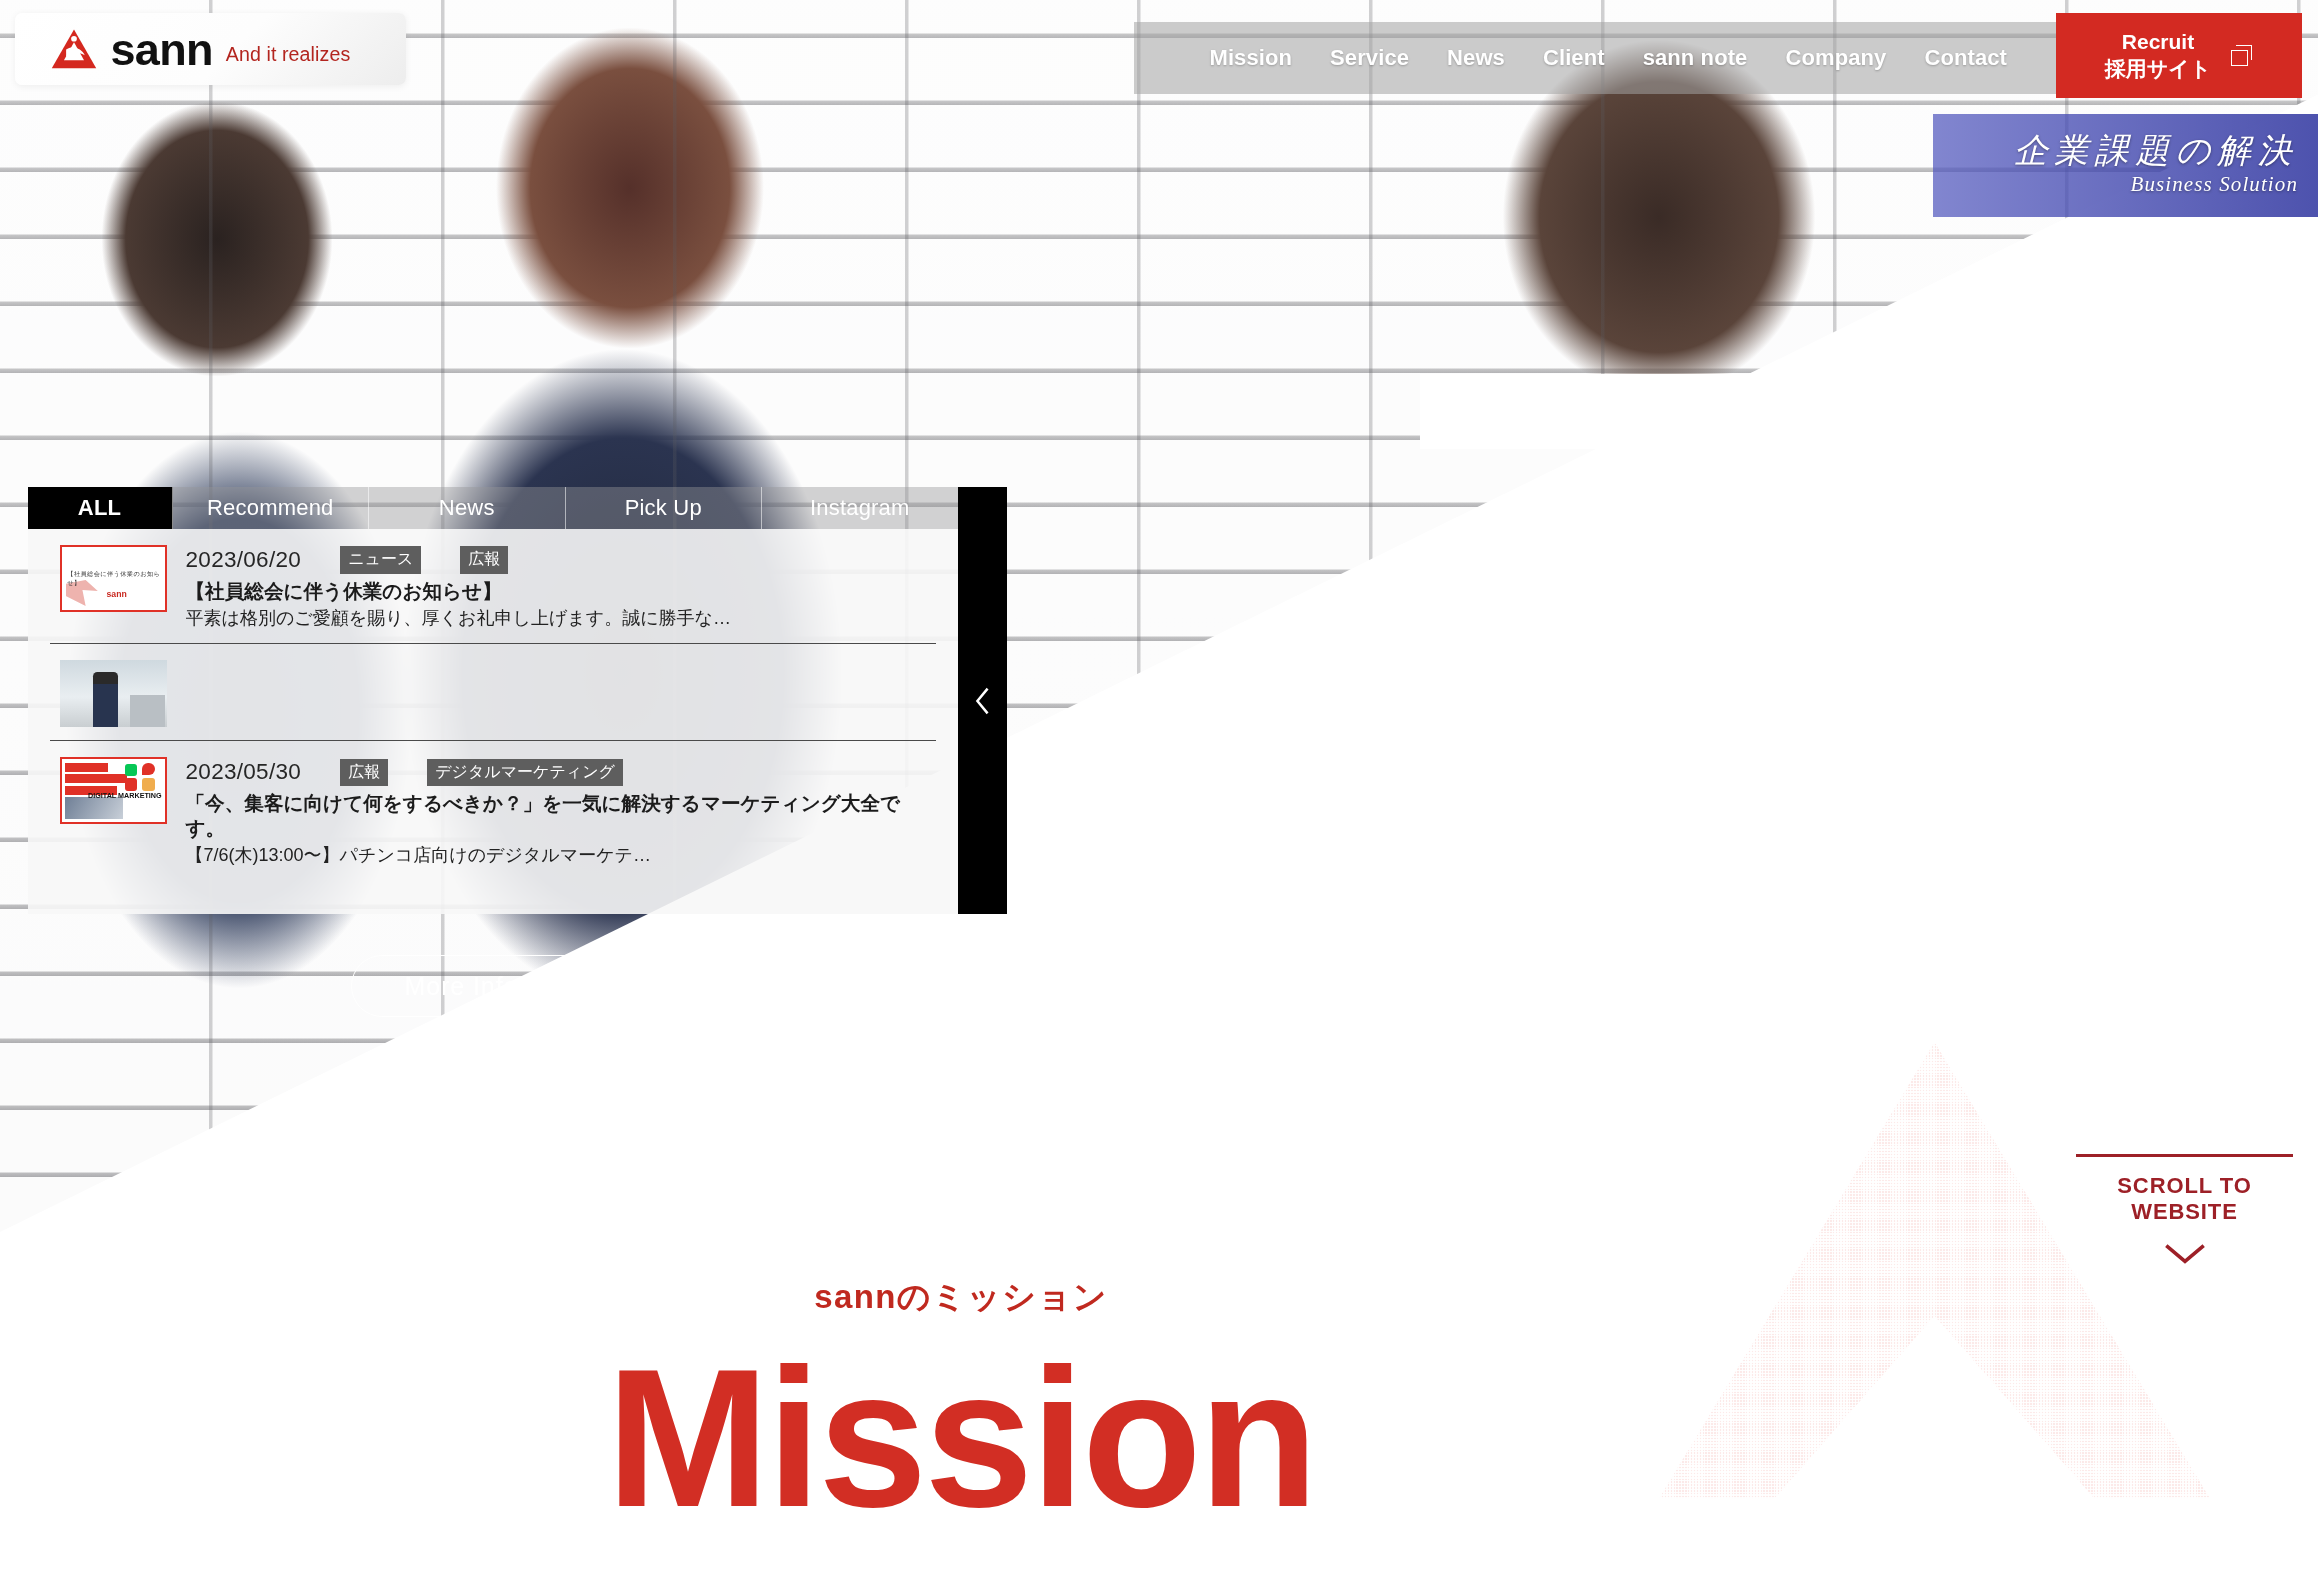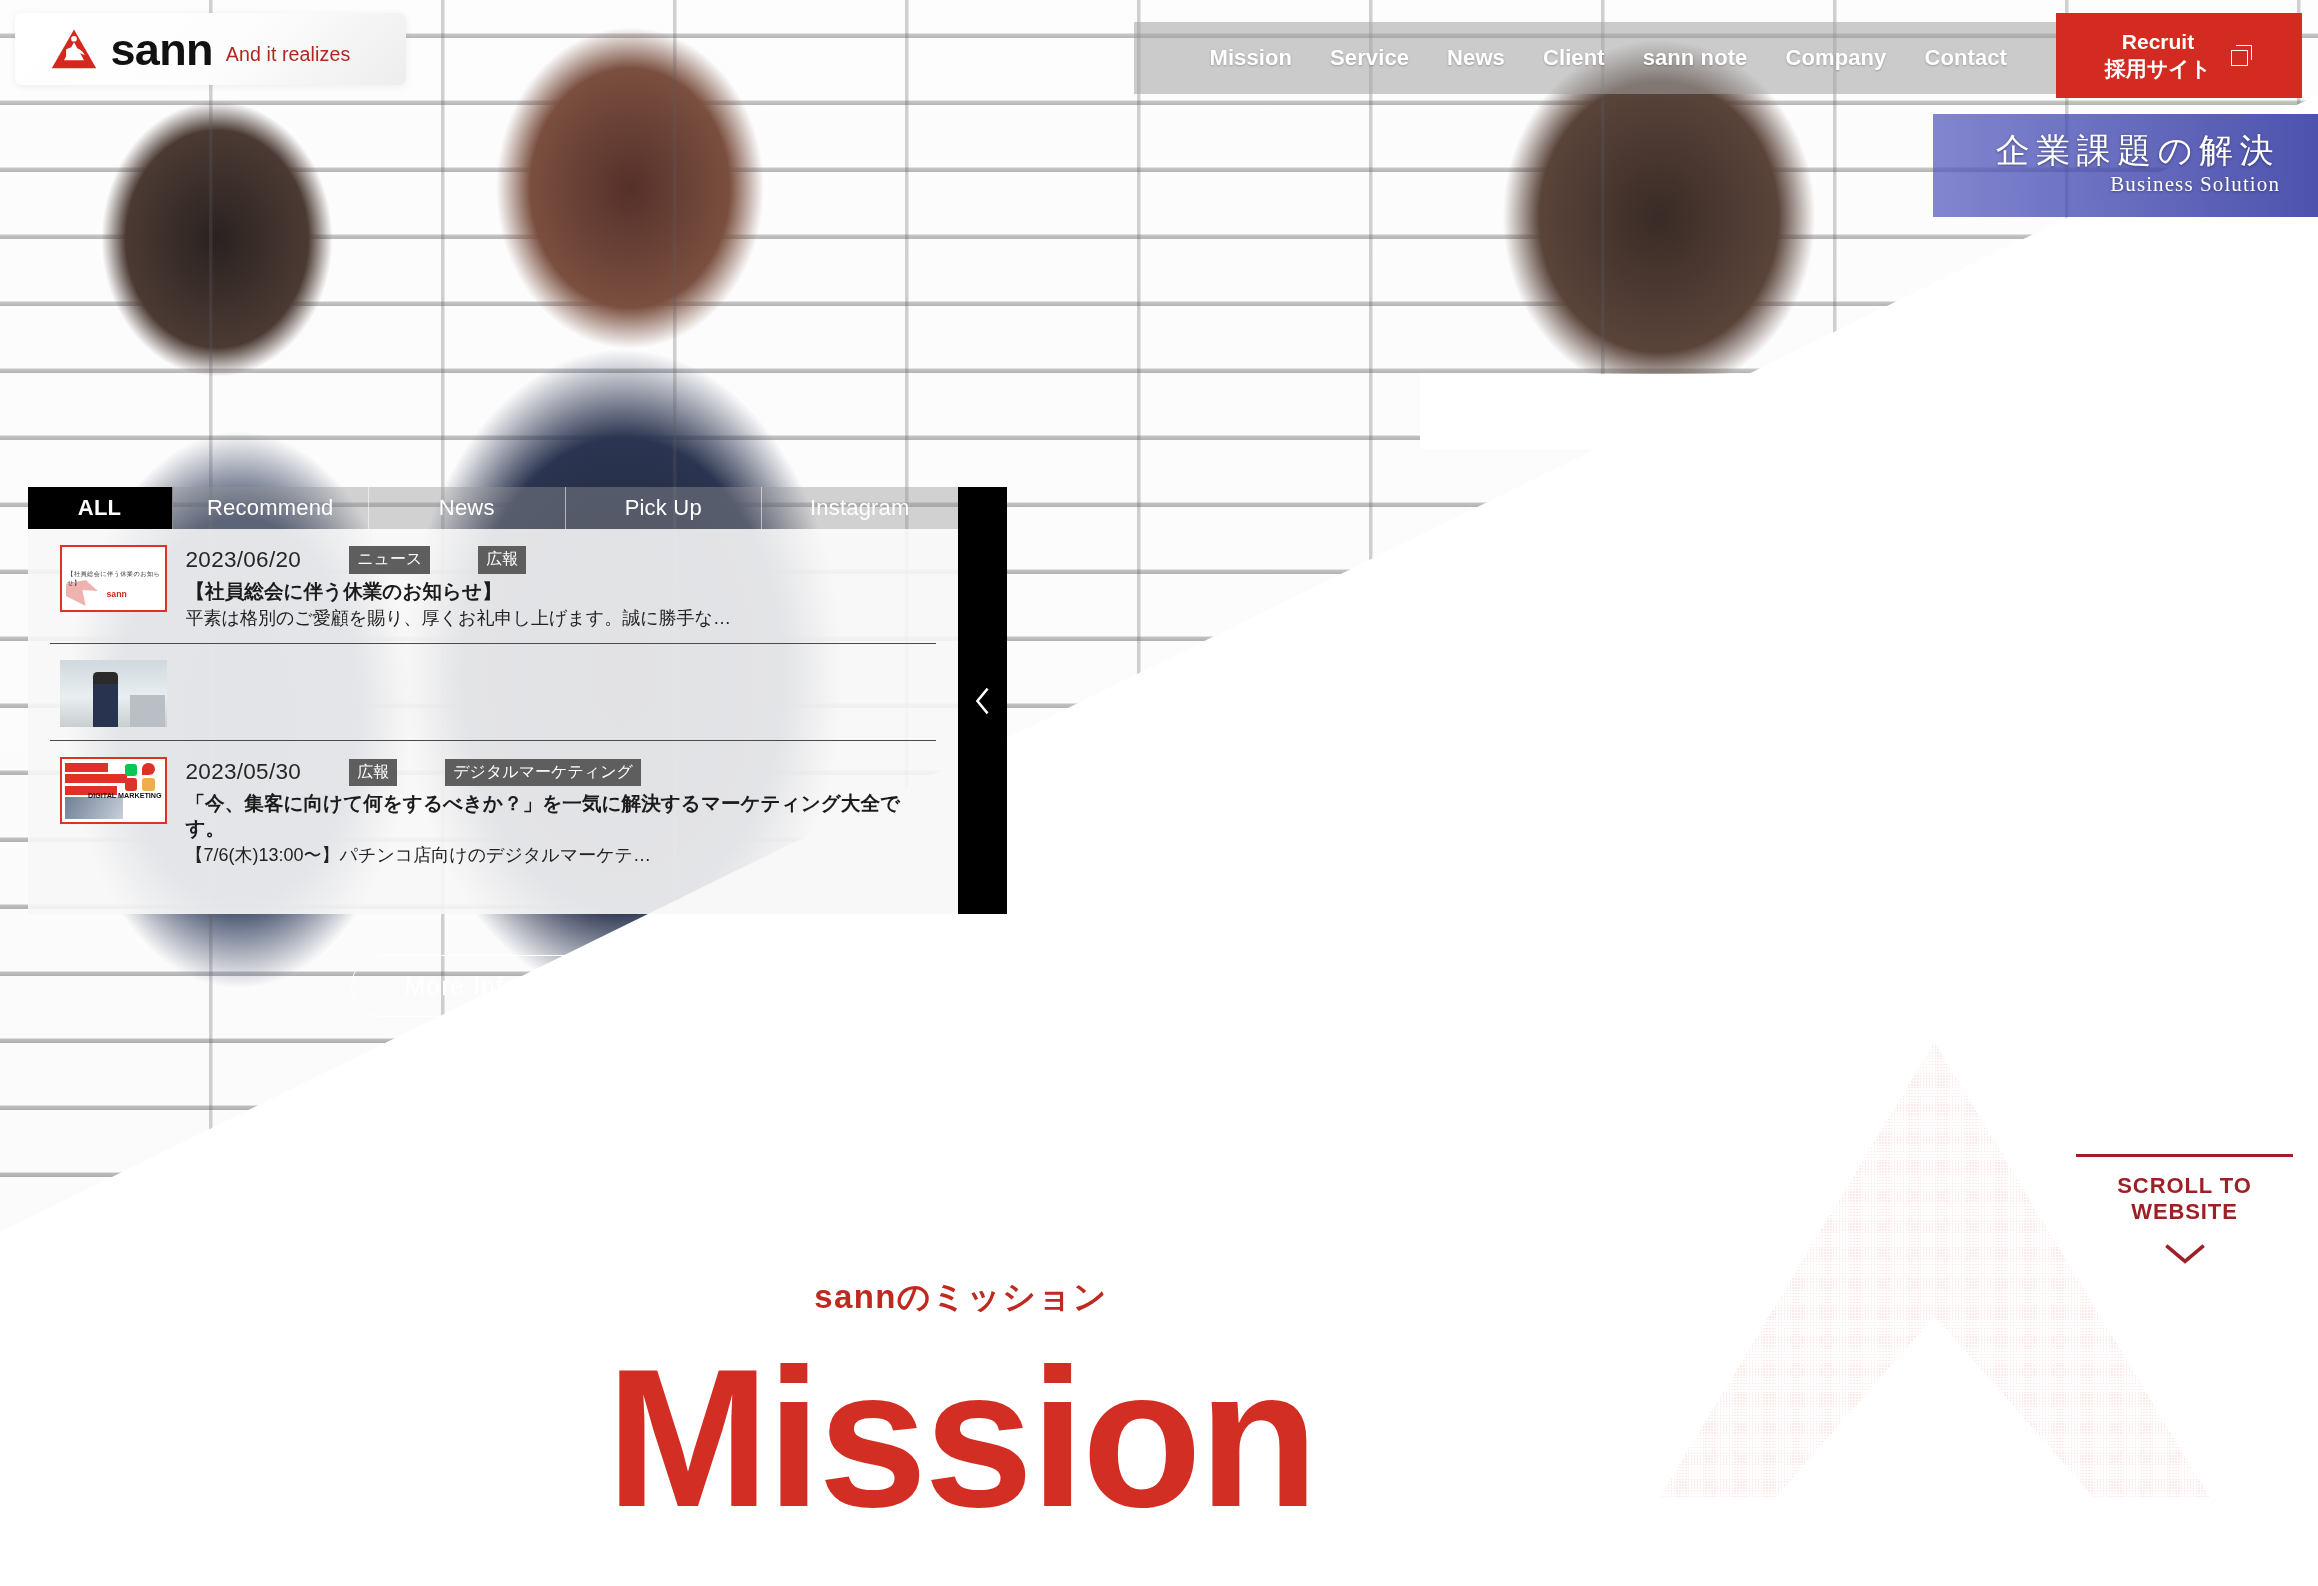--- a/index.html
+++ b/index.html
@@ -70,21 +70,21 @@
   .ext-icon { width:22px; height:22px; position:relative; flex:0 0 auto; }
   .ext-icon::before { content:""; position:absolute; left:0; top:5px; width:14.5px; height:14.5px;
     border:1.4px solid #fff; }
   .ext-icon::after { content:""; position:absolute; left:5px; top:0; width:14.5px; height:14.5px;
     border:1.4px solid #fff; border-left:none; border-bottom:none; }
 
   
   .blue-banner { position:absolute; left:1933px; top:114px; width:385px; height:103px;
     background:linear-gradient(to right, rgba(82,88,190,0.72) 0%, rgba(48,54,160,0.86) 100%);
     color:#fff; display:flex; flex-direction:column; align-items:flex-end;
-    justify-content:center; padding-right:38px; gap:4.3px; }
+    justify-content:center; padding-right:20px; gap:4.3px;font-style:italic; }
   .blue-jp { font-family:"Liberation Serif","DejaVu Serif",serif; font-size:34px; letter-spacing:6.5px;
     line-height:1; text-shadow:0 0.7px 2.9px rgba(0,0,0,0.4); }
   .blue-en { font-family:"Liberation Serif","DejaVu Serif",serif; font-size:21px; letter-spacing:1.1px;
     text-shadow:0 0.7px 2.9px rgba(0,0,0,0.4); }
 
   
   .white-band { position:absolute; left:1420px; top:374px; width:898px; height:75px; background:#fff; }
 
   
   .news-panel { position:absolute; left:27.5px; top:487px; width:980px; height:427px; }
@@ -99,21 +99,21 @@
   .news-tab:last-child { border-right:none; }
   .news-tab.active { background:#000; font-weight:bold; flex:0 0 145px; }
 
   .news-list { width:930px; height:385px; background:rgba(247,247,247,0.90); padding:0 22px; }
   .news-item { display:flex; align-items:flex-start; gap:19px; padding:16px 0 13px 10px;
     border-bottom:1.4px solid #4a4a4a; cursor:pointer; }
   .news-item:last-child { border-bottom:none; }
   .news-thumb { width:107px; height:67px; flex:0 0 auto; position:relative; overflow:hidden;
     background:#fff; }
   .news-body { flex:1; min-width:0; padding-top:1.4px; }
-  .news-meta { display:flex; align-items:center; gap:22px; margin-bottom:5px; }
+  .news-meta { display:flex; align-items:center; gap:13px; margin-bottom:5px; }
   .news-date { font-size:22.5px; color:#262626; letter-spacing:0.3px; }
   .news-tag { background:#5e5e5e; color:#fff; font-size:16px; padding:2.9px 8px 3.6px;
     white-space:nowrap;margin-left:26px; }
   .news-title { font-size:19.6px; font-weight:bold; color:#1b1b1b; line-height:1.28; margin-bottom:2.9px; }
   .news-desc { font-size:18px; color:#222; line-height:1.3; white-space:nowrap;
     overflow:hidden; text-overflow:ellipsis; }
 
   
   .th1 { border:2.9px solid #e03127; background:#fff; }
   .th1 .t1txt { position:absolute; left:5.8px; top:23px; font-size:6.2px; color:#333; letter-spacing:0.4px; }

